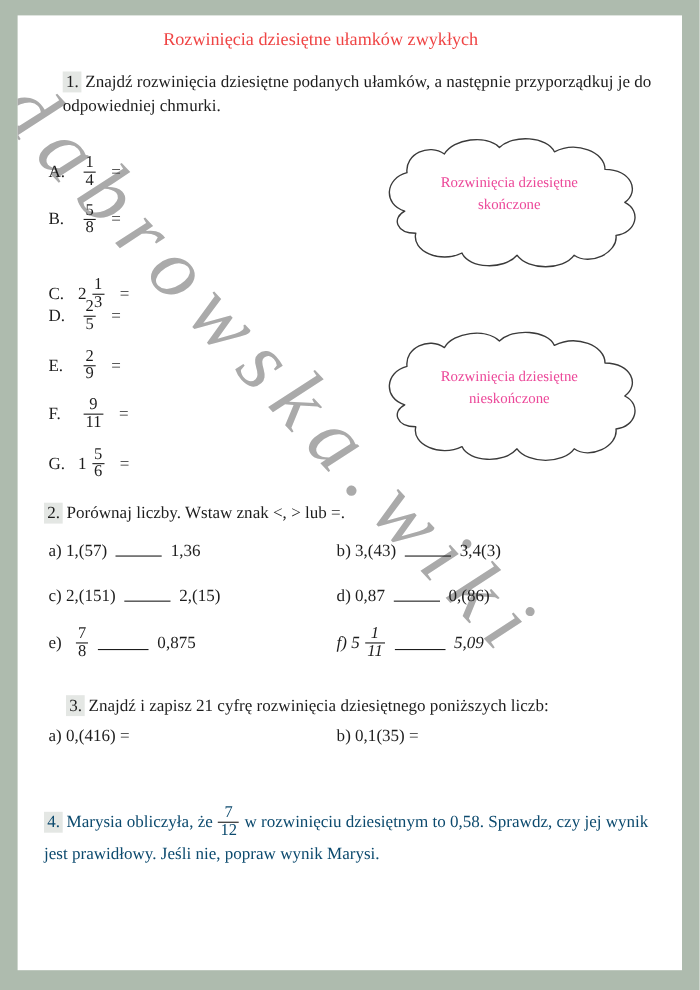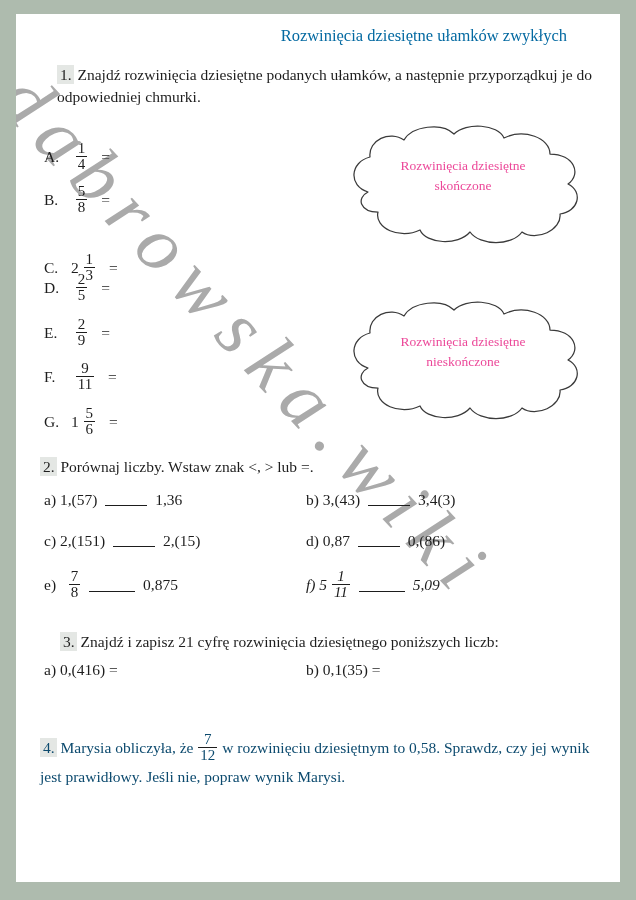--- a/index.html
+++ b/index.html
@@ -48,23 +48,23 @@
     position: relative;
     z-index: 10;
   }
 
   
   .doc-title {
     position: absolute;
     left: 0;
     top: 12px;
     width: 551px;
-    text-align: right;
+    text-align: center;
     font-size: 16.5px;
-    color: #0369a1;
+    color: #ef4444;
   }
 
   
   .task-head {
     position: absolute;
     font-size: 15.5px;
     color: #1d1d1d;
     line-height: 1.42;
   }
   .num {

